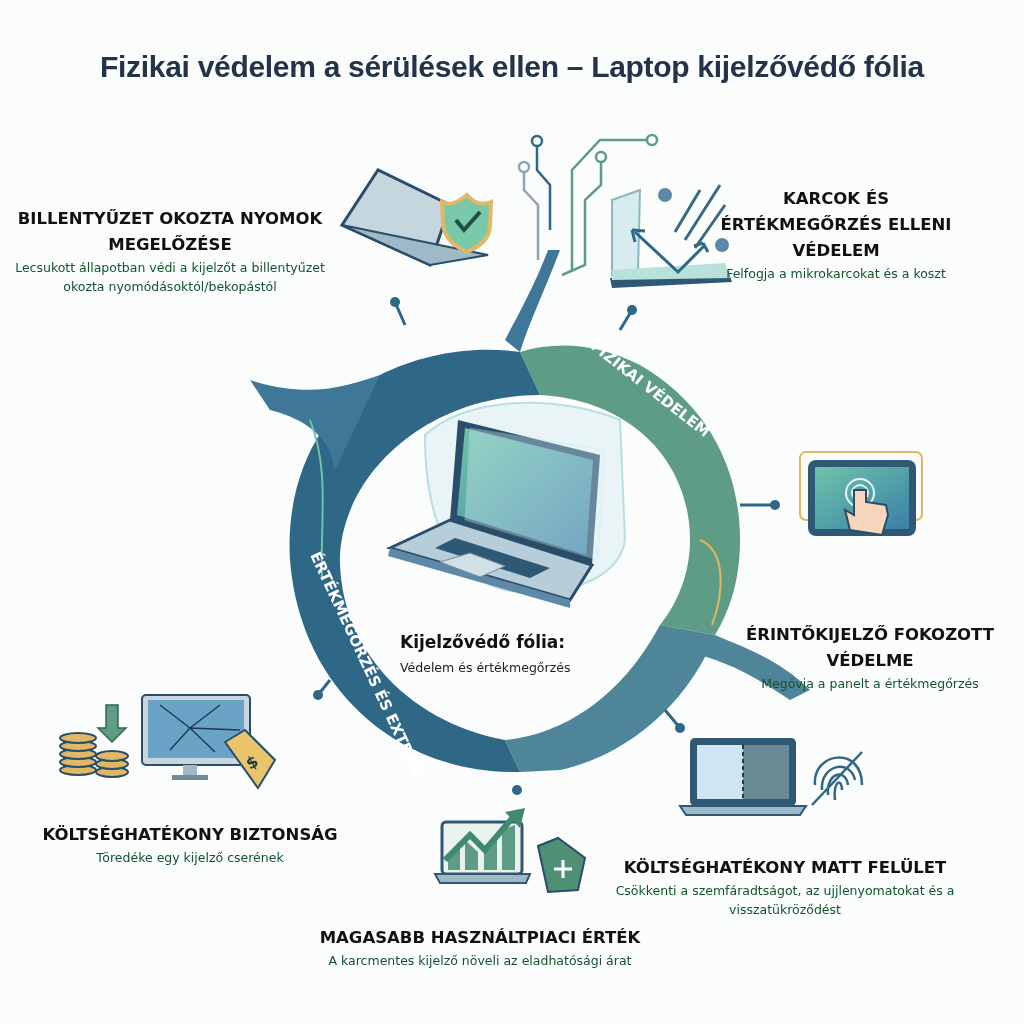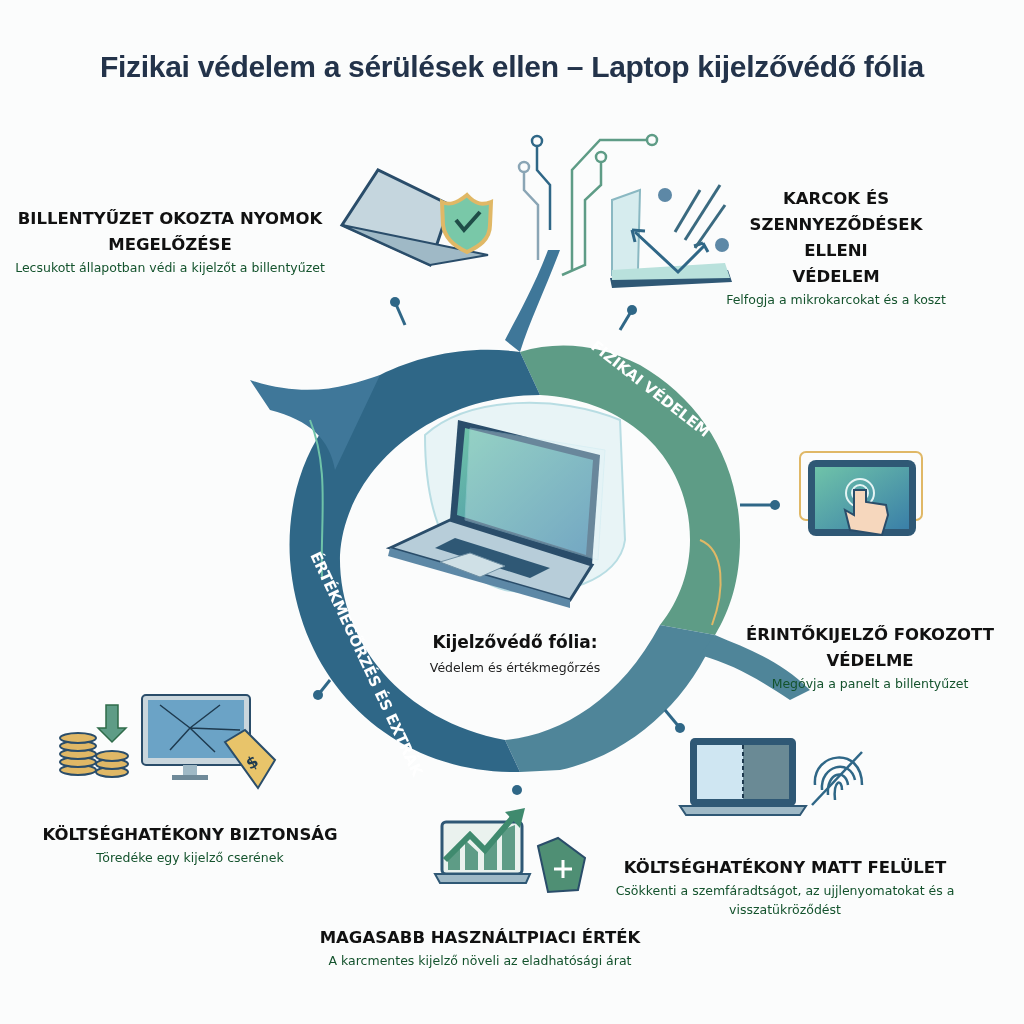--- a/index.html
+++ b/index.html
@@ -2,21 +2,21 @@
 <html><head>
 <meta charset="utf-8">
 <style>
   html,body{margin:0;padding:0;background:#fbfcfc;}
   body{width:1024px;height:1024px;position:relative;overflow:hidden;font-family:"DejaVu Sans","Liberation Sans",sans-serif;color:#111;}
   .title{position:absolute;left:0;top:50px;width:1024px;text-align:center;font-family:"Liberation Sans",sans-serif;font-weight:bold;font-size:30px;color:#23334a;letter-spacing:-0.3px;}
   .block{position:absolute;text-align:center;}
   .block .h{font-weight:bold;font-size:16.5px;line-height:26px;color:#111;}
   .block .d{font-size:12.5px;line-height:19px;color:#14532d;}
   svg.main{position:absolute;left:0;top:0;}
-  .center{position:absolute;left:400px;top:632px;width:230px;text-align:center;}
+  .center{position:absolute;left:400px;top:632px;width:230px;text-align:left;}
   .center .h{font-weight:bold;font-size:17px;color:#111;}
   .center .d{font-size:12.5px;color:#222;margin-top:8px;}
 </style>
 </head>
 <body>
 
 <div class="title">Fizikai védelem a sérülések ellen – Laptop kijelzővédő fólia</div>
 
 <svg class="main" width="1024" height="1024" viewBox="0 0 1024 1024">
   <defs>
@@ -161,33 +161,34 @@
     <rect x="172" y="775" width="36" height="5" fill="#6f8a99"></rect>
     <path d="M225,742 L245,730 L275,760 L258,788 Z" fill="#e8c46a" stroke="#2a4d6a" stroke-width="2"></path>
     <text x="250" y="770" font-family="DejaVu Sans,sans-serif" font-weight="bold" font-size="16" fill="#1e3a4f" transform="rotate(-30 250 770)">$</text>
   </g>
 </svg>
 
 <div class="block" style="left:10px;top:186px;width:320px;margin-top:20px;">
   <div class="h">BILLENTYŰZET OKOZTA NYOMOK</div>
   <div class="h">MEGELŐZÉSE</div>
   <div class="d">Lecsukott állapotban védi a kijelzőt a billentyűzet</div>
+  <div class="d">okozta nyomódásoktól/bekopástól</div>
 </div>
 
 <div class="block" style="left:716px;top:186px;width:240px;">
   <div class="h">KARCOK ÉS</div>
-  <div class="h">SZENNYEZŐDÉSEK ELLENI</div>
+  <div class="h">ÉRTÉKMEGŐRZÉS ELLENI</div>
   <div class="h">VÉDELEM</div>
   <div class="d">Felfogja a mikrokarcokat és a koszt</div>
 </div>
 
 <div class="block" style="left:740px;top:582px;width:260px;margin-top:40px;">
   <div class="h">ÉRINTŐKIJELZŐ FOKOZOTT</div>
   <div class="h">VÉDELME</div>
-  <div class="d">Megóvja a panelt a billentyűzet</div>
+  <div class="d">Megóvja a panelt a értékmegőrzés</div>
 </div>
 
 <div class="block" style="left:595px;top:855px;width:380px;">
   <div class="h">KÖLTSÉGHATÉKONY MATT FELÜLET</div>
   <div class="d">Csökkenti a szemfáradtságot, az ujjlenyomatokat és a</div>
   <div class="d">visszatükröződést</div>
 </div>
 
 <div class="block" style="left:300px;top:925px;width:360px;">
   <div class="h">MAGASABB HASZNÁLTPIACI ÉRTÉK</div>

